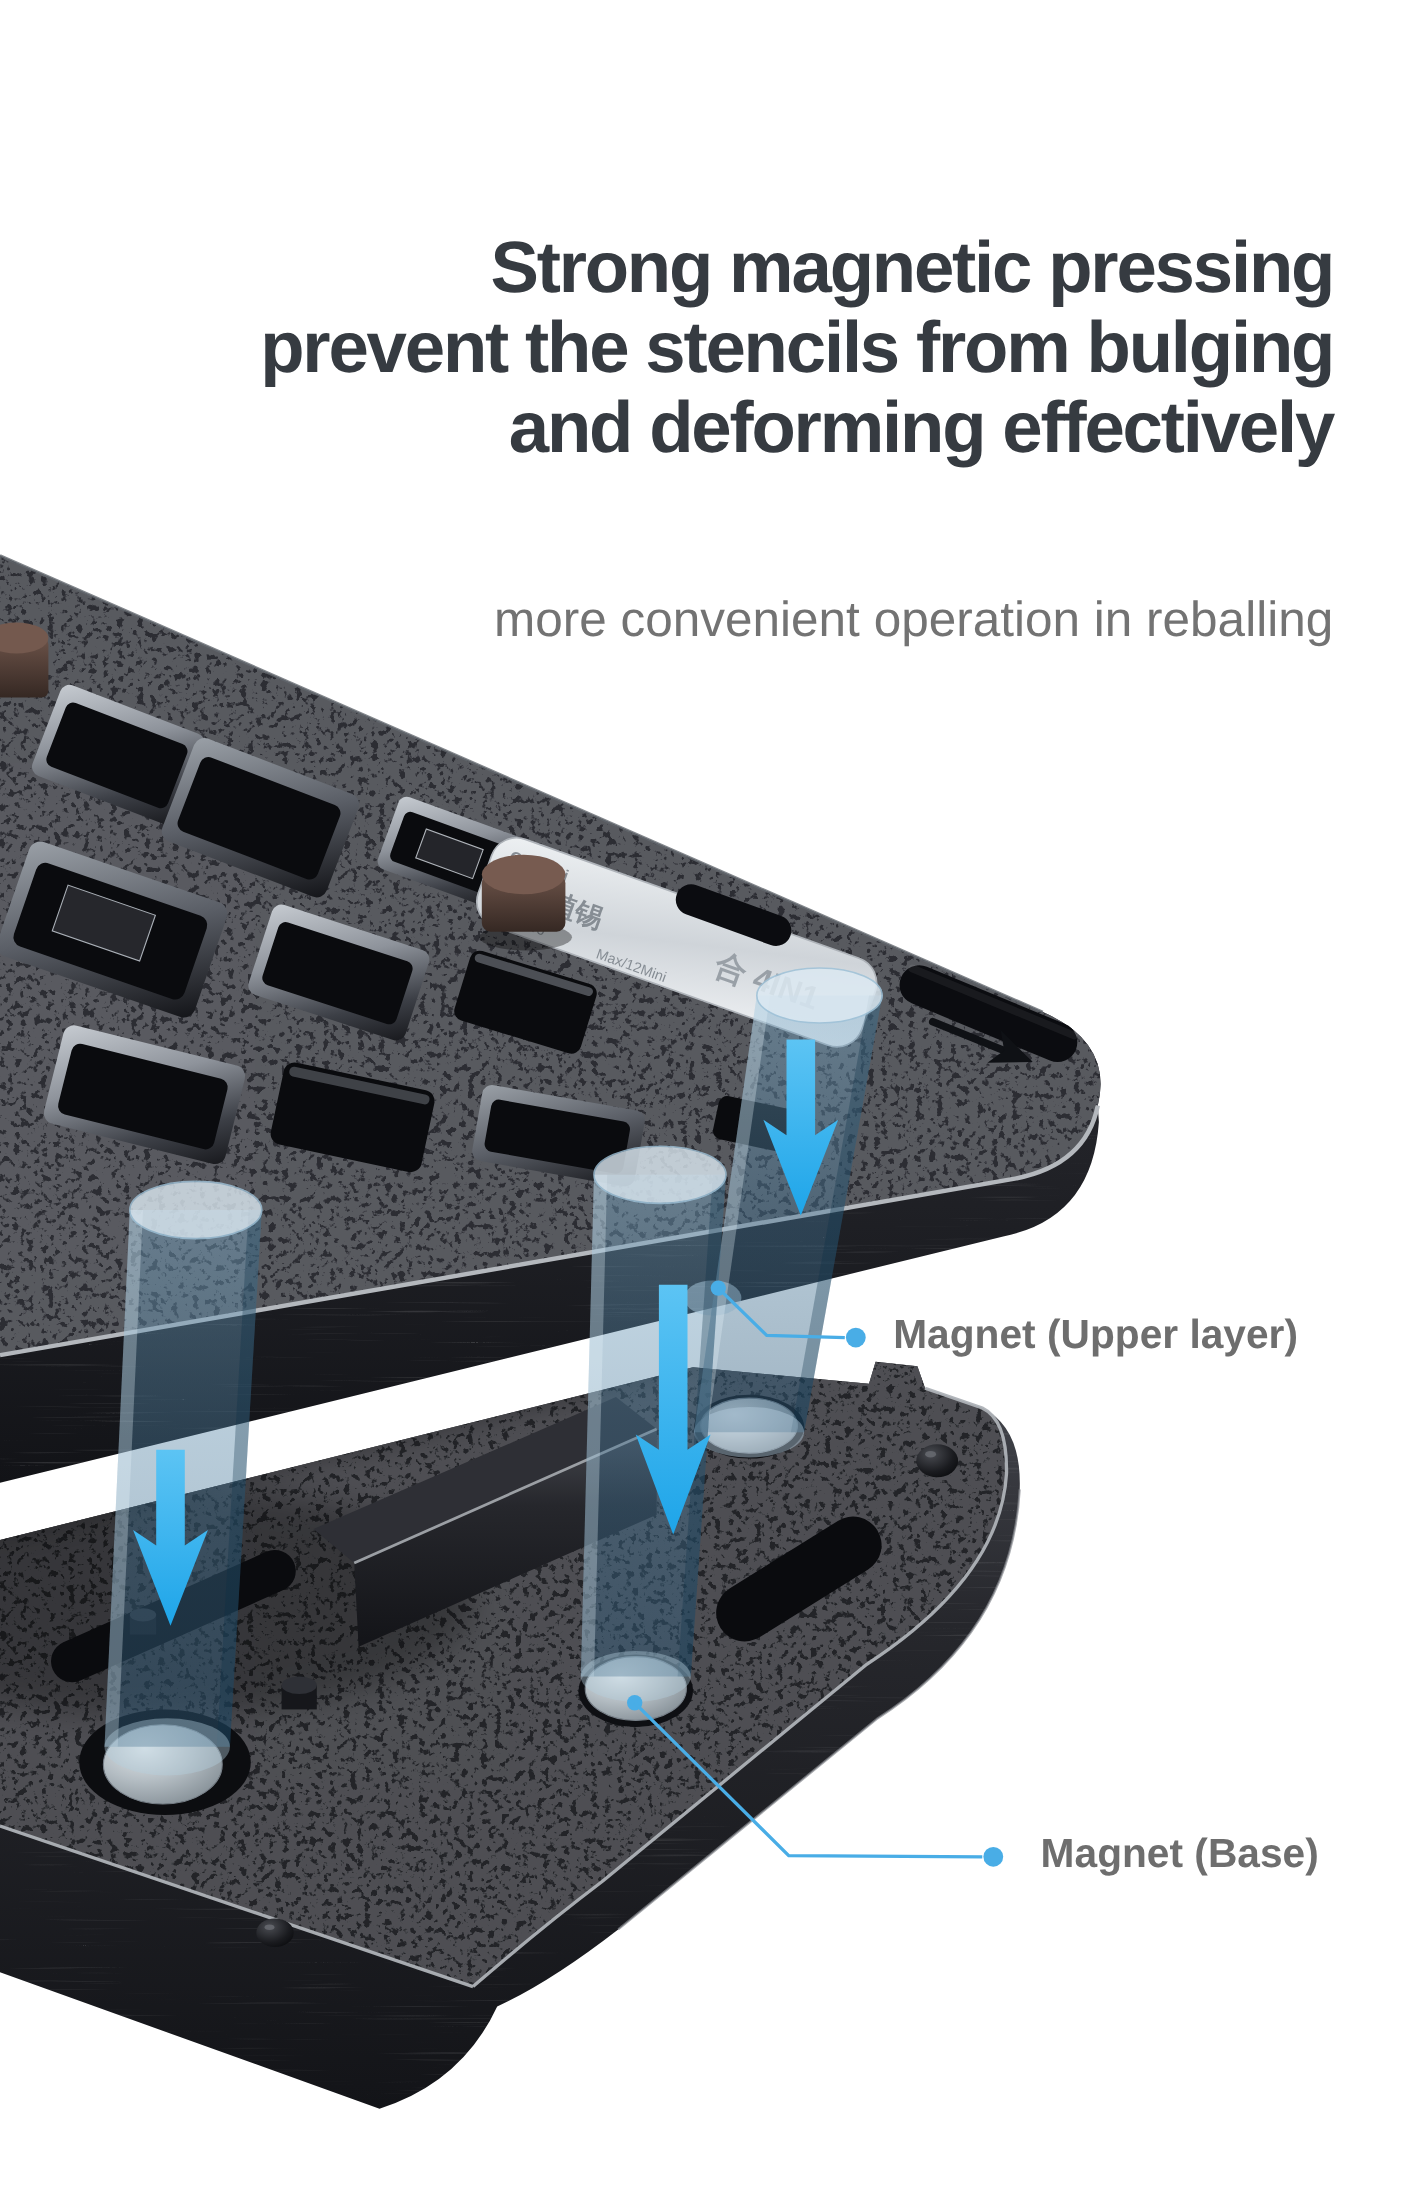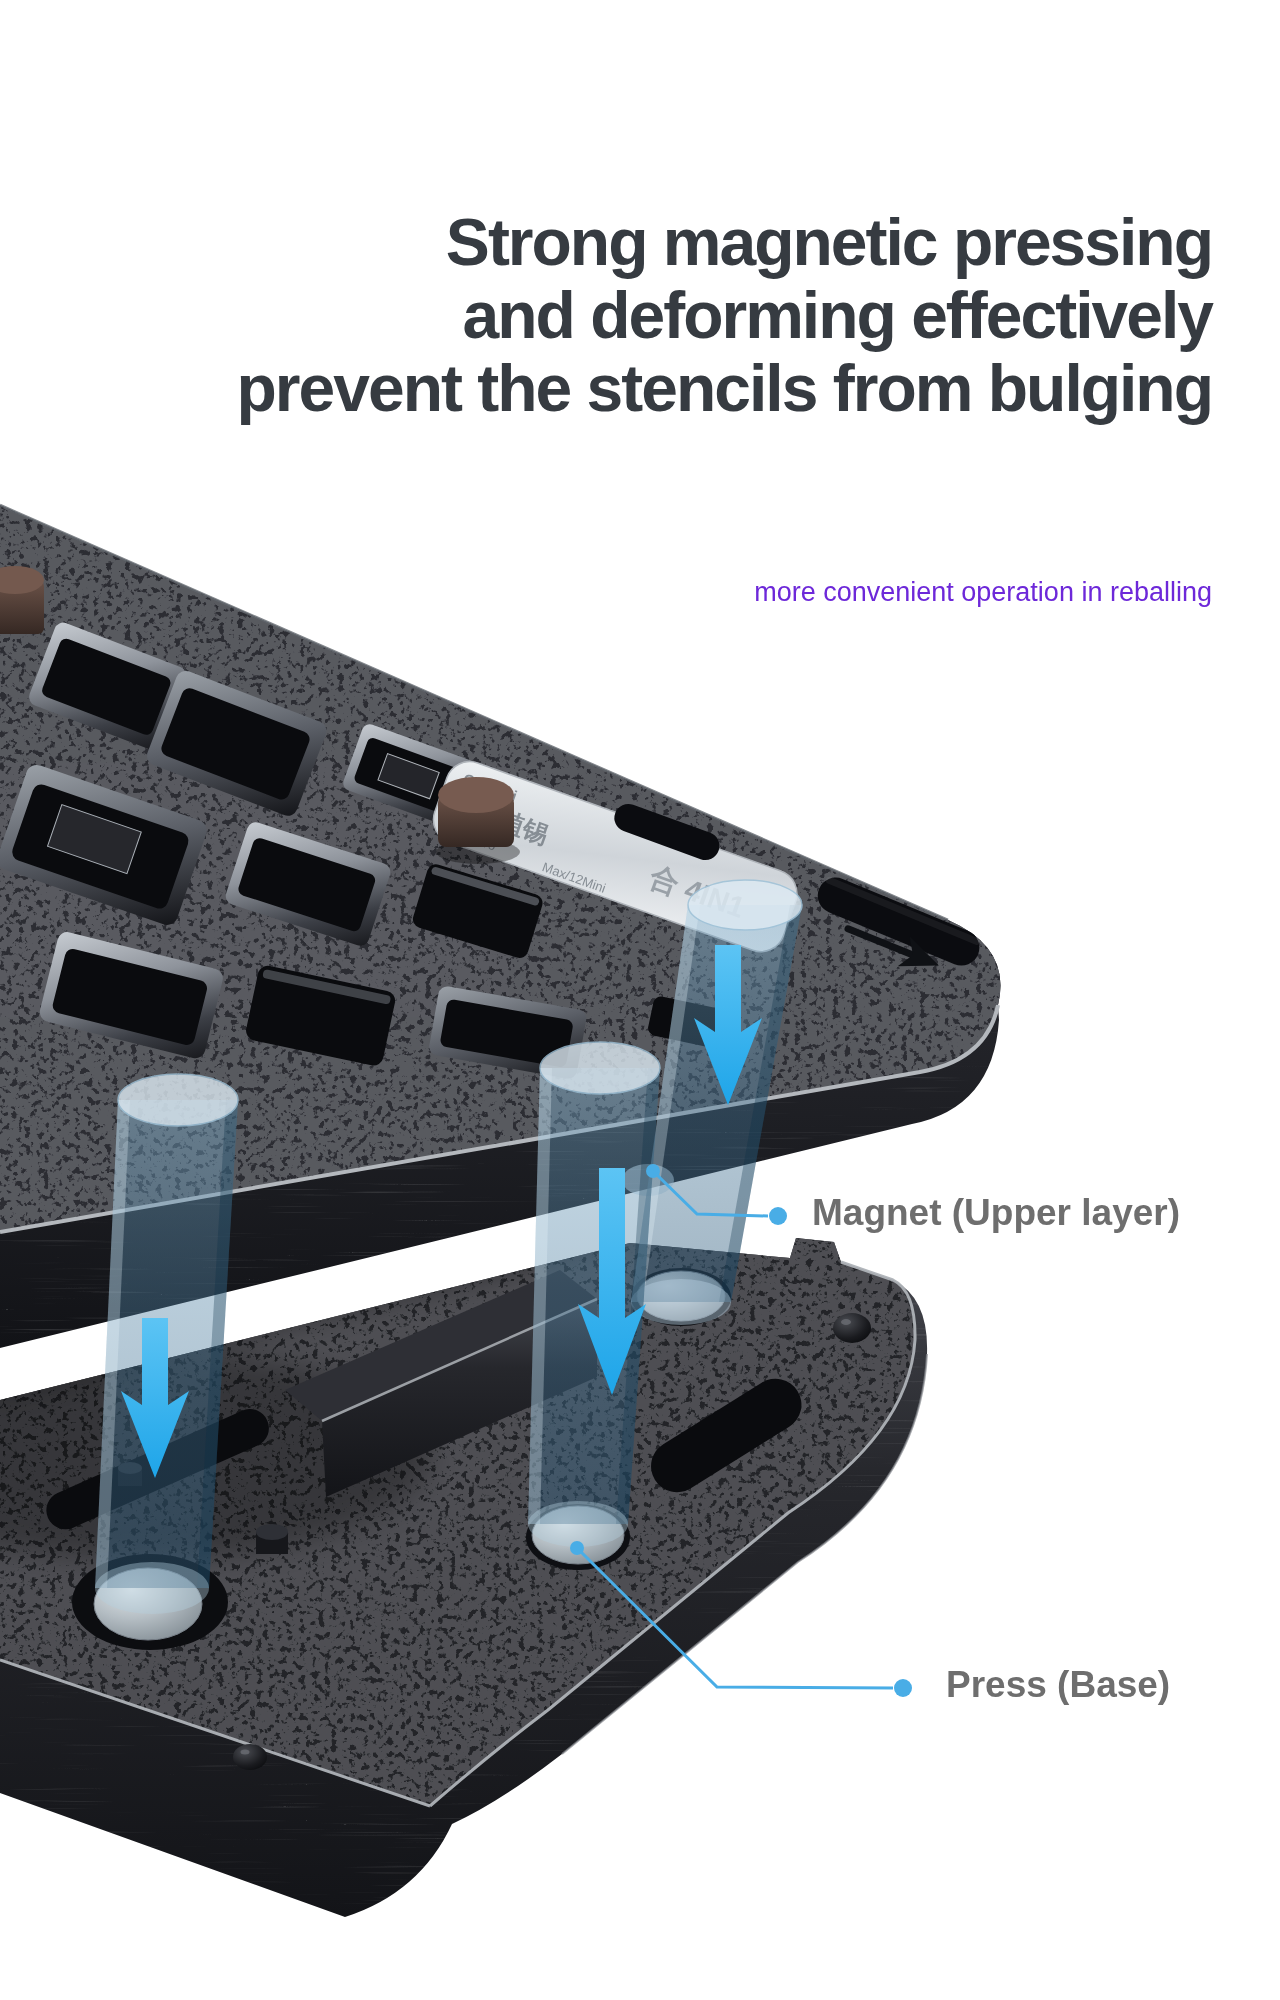--- a/index.html
+++ b/index.html
@@ -4,39 +4,39 @@
 <style>
   html,body{margin:0;padding:0;background:#fff;}
   .page{position:relative;width:1280px;height:2000px;background:#ffffff;overflow:hidden;
         font-family:"Liberation Sans", sans-serif;}
   .headline{position:absolute;top:206px;right:68px;text-align:right;
             font-size:66px;font-weight:700;line-height:73px;letter-spacing:-2px;
             color:#363b41;white-space:nowrap;}
   .subtitle{position:absolute;top:479px;right:68px;text-align:right;
             font-size:41px;font-weight:400;letter-spacing:-0.5px;color:#29b1e9;white-space:nowrap;}
   .tagline{position:absolute;top:537px;right:68px;text-align:right;
-           font-size:27px;font-weight:400;color:#6d28d9;white-space:nowrap;margin-top:40px;}
+           font-size:45px;font-weight:400;color:#737373;white-space:nowrap;}
   .callout-label{position:absolute;font-size:37px;color:#6e6e6e;white-space:nowrap;font-weight:bold;}
   .callout-upper{left:812px;top:1192px;}
   .callout-base{left:946px;top:1664px;}
   .scene{position:absolute;left:0;top:430px;width:1280px;height:1570px;}
   .wallA{fill:url(#wallA);} .wallB{fill:url(#wallB);} .floor{fill:#0a0b0e;}
   .chamfer{stroke:#aeb2b7;stroke-width:3;fill:none;opacity:.95;}
   .pillar{fill:url(#pillarGrad);}
   .lbl-engrave{fill:#868d94;font-family:"Liberation Sans",sans-serif;}
 </style>
 </head>
 <body>
 
 <div class="page">
 
   <div class="headline">
     <div>Strong magnetic pressing</div>
+    <div>prevent the stencils from bulging</div>
     <div>and deforming effectively</div>
-    <div>prevent the stencils from bulging</div>
   </div>
   <div class="tagline">more convenient operation in reballing</div>
 
   <svg class="scene" viewBox="0 430 1280 1570">
     <defs>
       <linearGradient id="faceGradUpper" x1="0" y1="0" x2="0" y2="1">
         <stop offset="0" stop-color="#54565e"></stop>
           <stop offset="0.25" stop-color="#33343a"></stop>
         <stop offset="0.7" stop-color="#1f2025"></stop>
           <stop offset="1" stop-color="#121317"></stop>
@@ -297,14 +297,14 @@
       <circle cx="778" cy="1216" r="9" fill="#49ade6"></circle>
     </g>
     <g>
       <circle cx="577" cy="1548" r="7" fill="#49ade6"></circle>
       <polyline points="577,1548 717,1687 893,1688" fill="none" stroke-width="3" stroke="#49ade6"></polyline>
       <circle cx="903" cy="1688" r="9" fill="#49ade6"></circle>
     </g>
   </svg>
 
   <div class="callout-label callout-upper">Magnet (Upper layer)</div>
-  <div class="callout-label callout-base">Press (Base)</div>
+  <div class="callout-label callout-base">Magnet (Base)</div>
 </div>
 
 </body></html>

